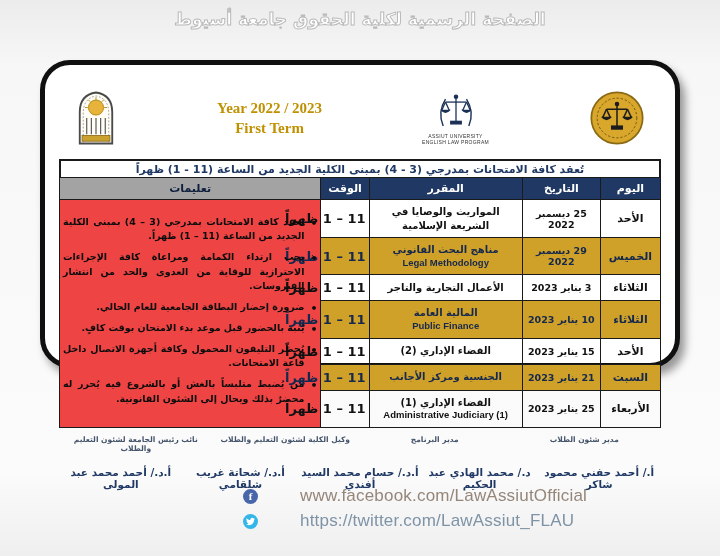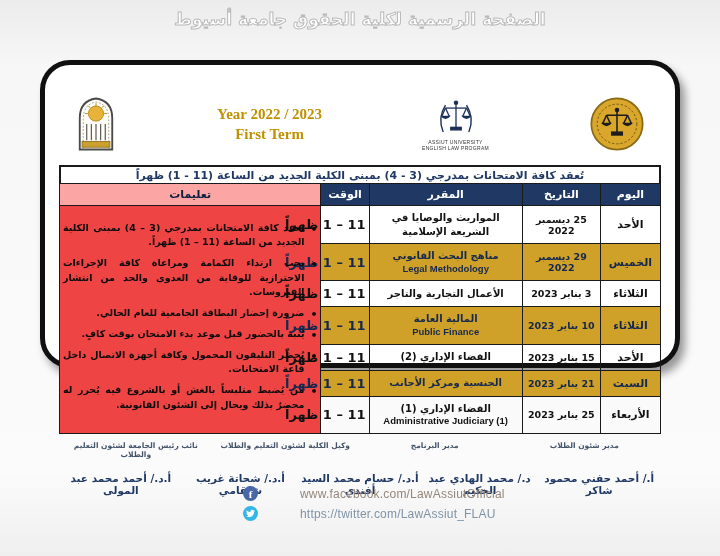--- a/index.html
+++ b/index.html
@@ -17,21 +17,21 @@
     direction:rtl; color:#ffffff;
     -webkit-text-stroke:1px #b9b9b9;
     letter-spacing:1px;
   }
 
   
   .frame {
     position:absolute; left:40px; top:60px; width:640px; height:308px;
     background:#ffffff; border:5px solid #101010; border-radius:30px;
     box-shadow:5px 7px 9px rgba(0,0,0,0.4);
-    padding:18px 12px;
+    padding:12px 12px;
   }
 
   
   .hdr {
     display:flex; align-items:center; justify-content:space-between;
     padding:4px 18px 2px 18px; height:80px;
   }
   .hdr-text { text-align:center; color:#bf9000; font-weight:bold;
     font-family:"Liberation Serif","DejaVu Serif",serif; font-size:15px; line-height:1.35; }
   .center-logo { text-align:center; }
@@ -48,21 +48,21 @@
   
   table.sched {
     width:calc(100% - 4px); margin:0 2px; border-collapse:collapse;
     direction:rtl; table-layout:fixed;
   }
   table.sched th, table.sched td { border:1.5px solid #1a1a1a; }
   table.sched th {
     background:#1f3864; color:#ffffff; font-size:11px; font-weight:bold;
     padding:4px 2px;
   }
-  table.sched th.th-instr { background:#fca5a5; color:#0e1e3d; }
+  table.sched th.th-instr { background:#a3a3a3; color:#0e1e3d; }
   col.c-day{width:10%;} col.c-date{width:13%;} col.c-course{width:25.5%;}
   col.c-time{width:8%;} col.c-instr{width:43.5%;}
   table.sched td { text-align:center; vertical-align:middle; padding:5px 3px; color:#111; }
   td.day  { font-size:11px; font-weight:bold; }
   td.date { font-size:9.5px; font-weight:bold; }
   td.course { font-size:10px; font-weight:bold; line-height:1.35; }
   .course-en { font-size:9.5px; font-family:"Liberation Sans",sans-serif; }
   td.time { font-size:13px; font-weight:bold; white-space:nowrap; }
   tr.gold td { background:#d0a128; color:#15284e; }
 
@@ -85,21 +85,21 @@
   .sig-names span { flex:1; font-size:10.5px; font-weight:bold; color:#1f3864; }
 
   
   .social { position:absolute; left:243px; top:486px; font-family:"Liberation Sans",sans-serif; }
   .social-row { display:flex; align-items:center; margin-bottom:5px; }
   .s-icon { width:15px; height:15px; border-radius:50%; display:flex; align-items:center;
     justify-content:center; margin-right:42px; flex:0 0 15px; }
   .fb { background:#4867aa; color:#fff; font-size:11px; font-weight:bold;
     font-family:"Liberation Serif",serif; }
   .tw { background:#35b6e9; }
-  .s-link { font-size:12px; color:#95867a; letter-spacing:0.2px; }
+  .s-link { font-size:17px; color:#95867a; letter-spacing:0.2px; }
   .s-link.tw-link { color:#7e93a6; }
 
   svg { display:block; }
 </style>
 </head>
 <body>
 
 <div class="watermark">الصفحة الرسمية لكلية الحقوق جامعة أسيوط</div>
 
 <div class="frame">

